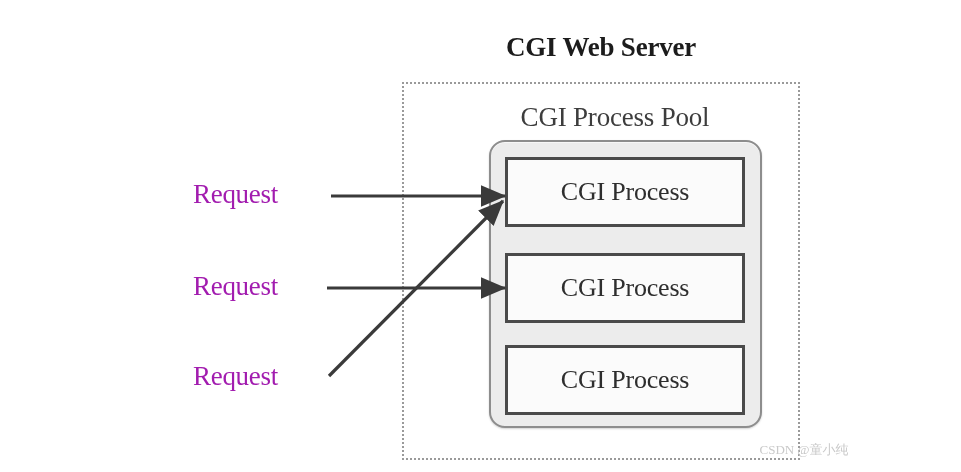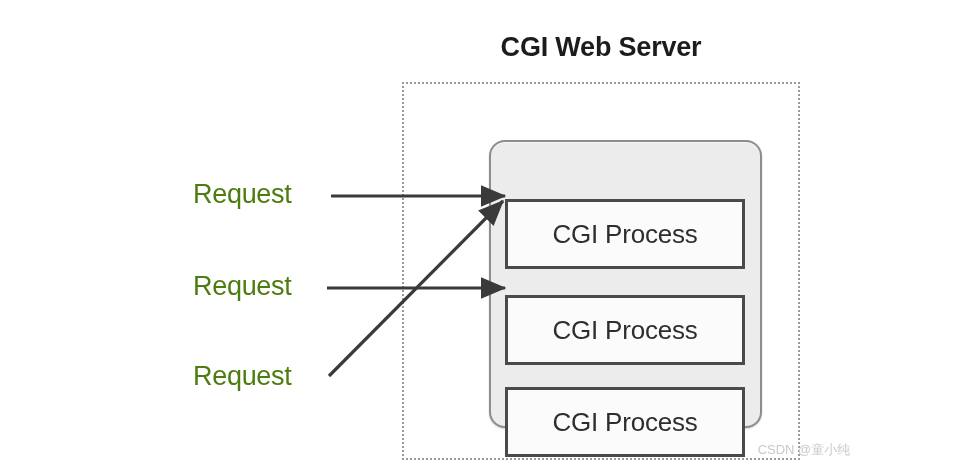--- a/index.html
+++ b/index.html
@@ -6,21 +6,21 @@
     margin: 0;
     padding: 0;
     background: #ffffff;
   }
   #canvas {
     position: relative;
     width: 961px;
     height: 472px;
     background: #ffffff;
     overflow: hidden;
-    font-family: Liberation Sans, sans-serif;
+    font-family: Liberation Serif, serif;
   }
 
   
   .server-title {
     position: absolute;
     left: 402px;
     top: 32px;
     width: 398px;
     text-align: center;
     font-size: 27px;
@@ -75,38 +75,37 @@
     position: absolute;
     left: 505px;
     width: 240px;
     height: 70px;
     box-sizing: border-box;
     border: 3px solid #4a4a4a;
     background: #fbfbfb;
     display: flex;
     align-items: center;
     justify-content: center;
-    margin-top: 42px;
   }
   .process-box .plabel {
     font-size: 26px;
     color: #2e2e2e;
     letter-spacing: -0.2px;
     white-space: nowrap;
   }
   #process-box-0 { top: 157px; }
   #process-box-1 { top: 253px; }
   #process-box-2 { top: 345px; }
 
   
   .request-label {
     position: absolute;
     left: 193px;
     font-size: 27px;
-    color: #4d7c0f;
+    color: #a21caf;
     letter-spacing: -0.3px;
     white-space: nowrap;
   }
   #request-label-0 { top: 179px; }
   #request-label-1 { top: 271px; }
   #request-label-2 { top: 361px; }
 
   
   .arrow-layer {
     position: absolute;
@@ -130,20 +129,21 @@
 </style>
 </head>
 <body>
 
 <div id="canvas">
 
   <div class="server-title">CGI Web Server</div>
 
   <div class="server-boundary"></div>
 
+  <div class="pool-title">CGI Process Pool</div>
 
   <div class="process-pool"></div>
 
   <div class="process-box" id="process-box-0">
     <span class="plabel">CGI Process</span>
   </div>
 
   <div class="process-box" id="process-box-1">
     <span class="plabel">CGI Process</span>
   </div>

